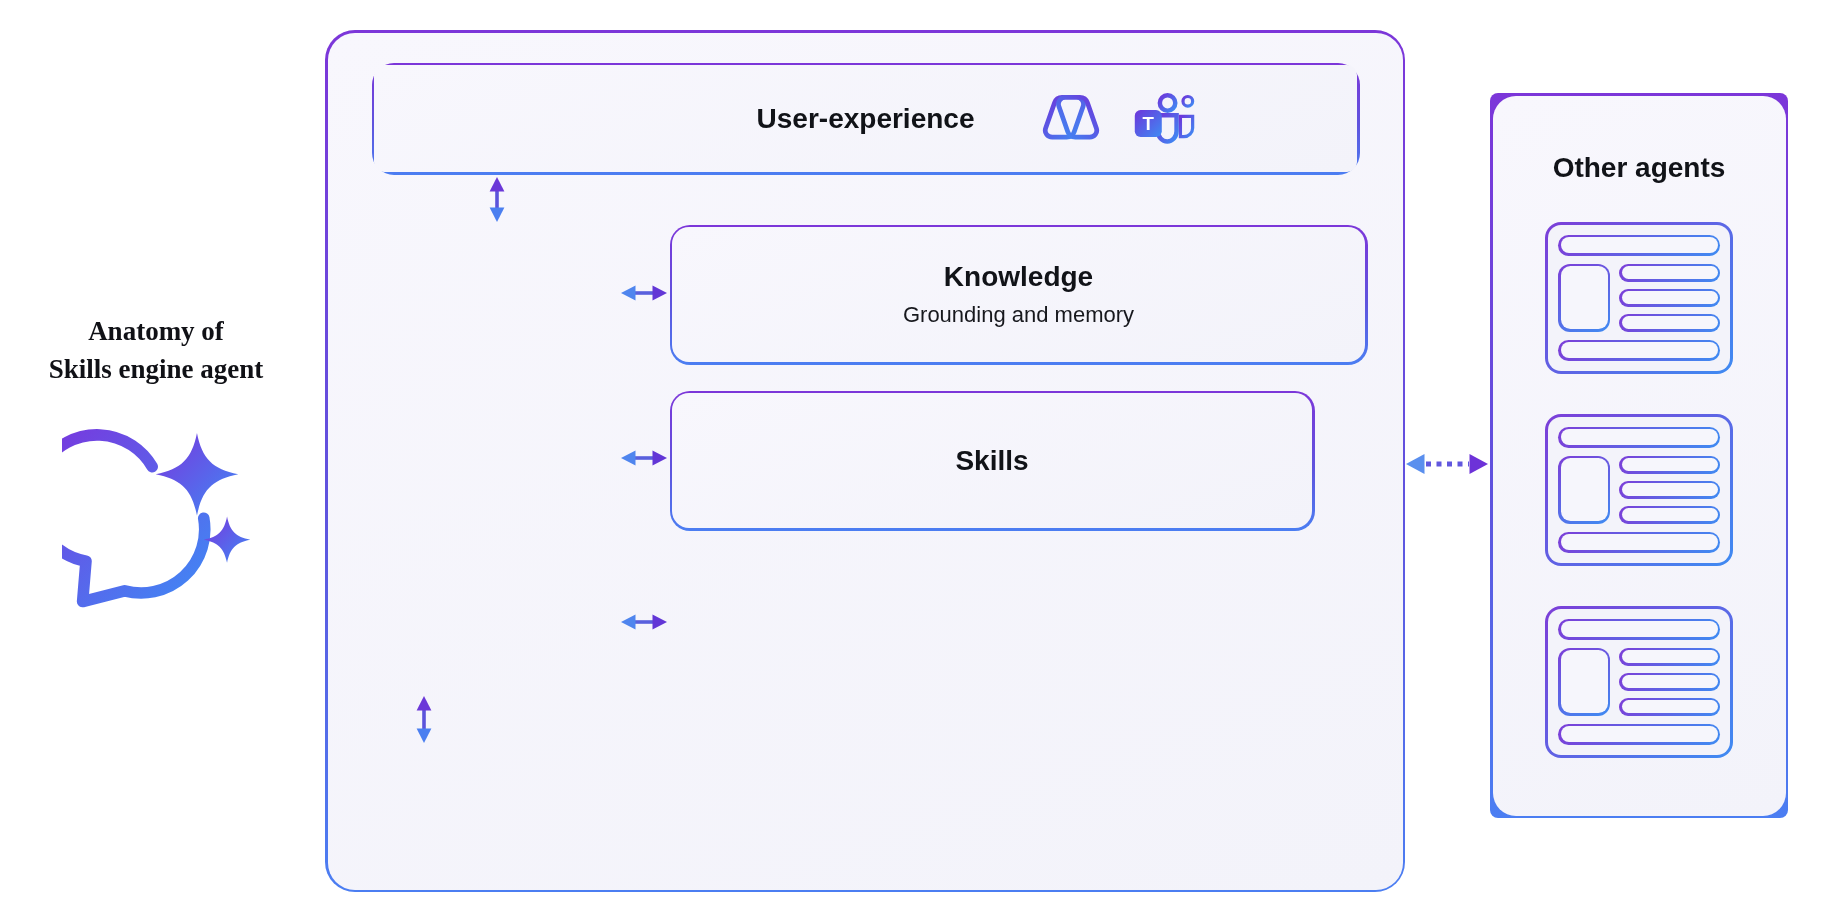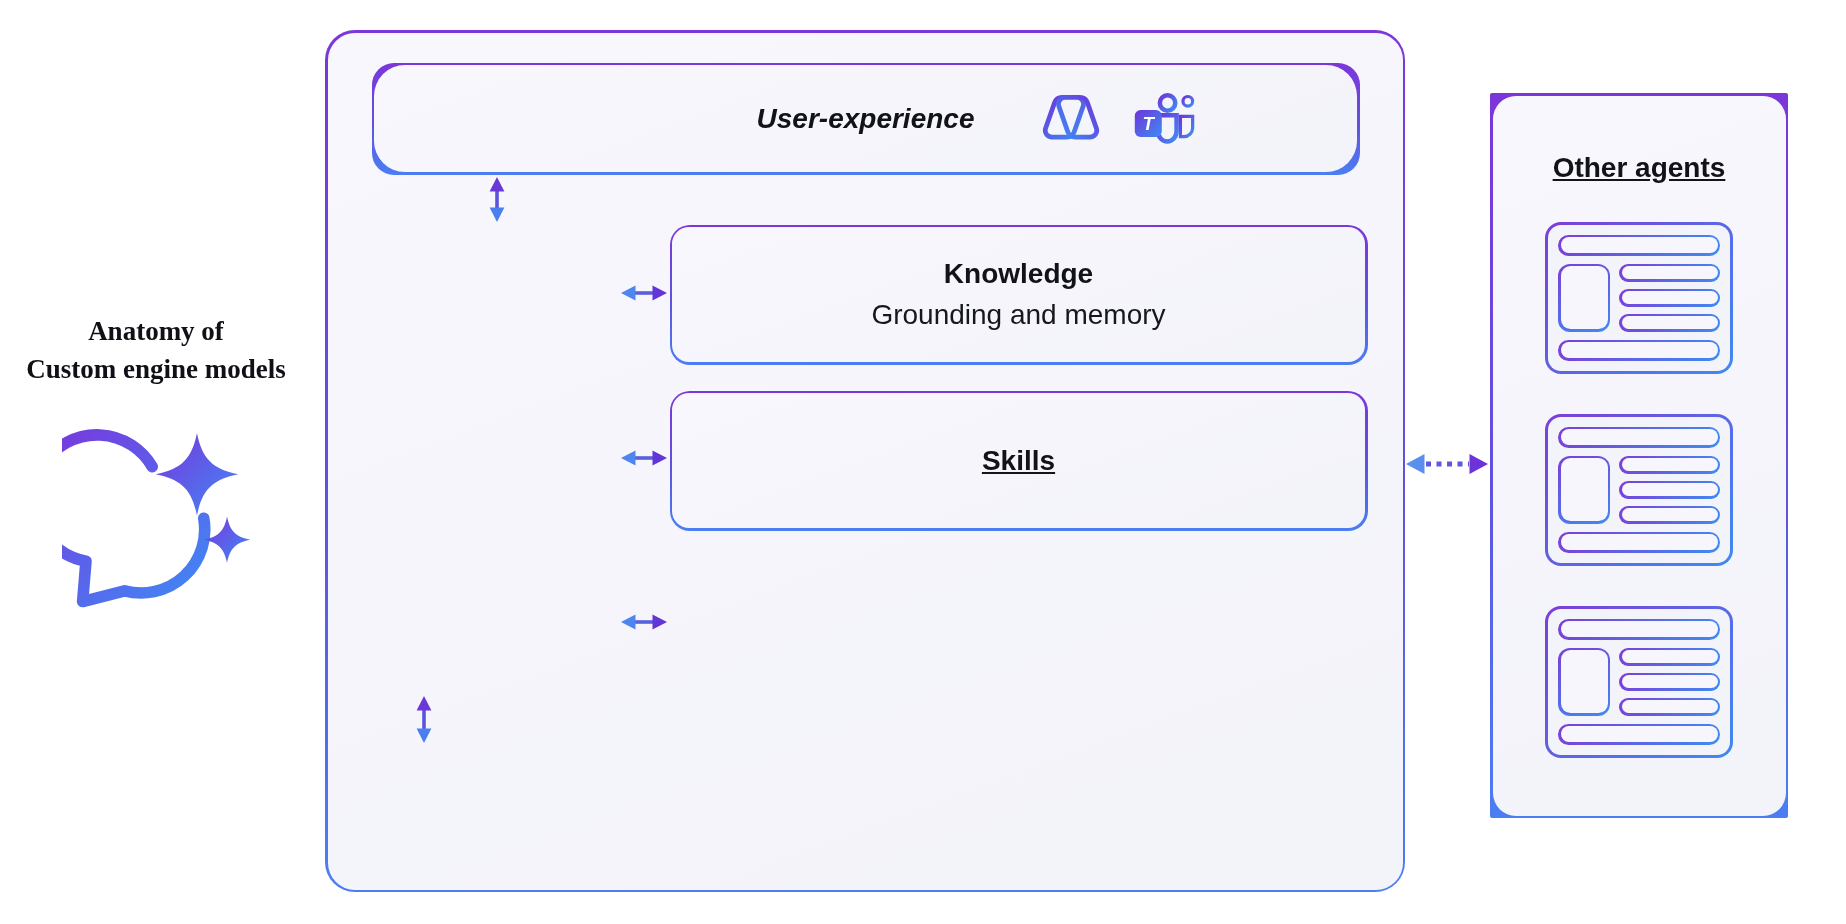--- a/index.html
+++ b/index.html
@@ -5,26 +5,26 @@
   html,body{margin:0;padding:0;background:#ffffff;}
   *{box-sizing:border-box;}
   .stage{position:relative;width:1846px;height:924px;background:#ffffff;overflow:hidden;
          font-family:"Liberation Sans", sans-serif;color:#14151a;}
 
   
   .gbox{position:absolute;padding:2.5px;background:linear-gradient(180deg,#7c36d9 0%,#5f53de 55%,#4b7ef2 100%);}
   .gbox>.in{position:relative;width:100%;height:100%;background:linear-gradient(160deg,#f8f7fd 0%,#f3f3fa 100%);}
 
   .r30{border-radius:30px;} .r30>.in{border-radius:27px;}
-  .r22{border-radius:22px;} .r22>.in{border-radius:31px;font-style:italic;}
+  .r22{border-radius:22px;} .r22>.in{border-radius:10px;}
   .r20{border-radius:20px;} .r20>.in{border-radius:17px;}
-  .r26{border-radius:2px;text-decoration:underline;} .r26>.in{border-radius:23px;}
+  .r26{border-radius:8px;} .r26>.in{border-radius:23px;}
 
   .title{font-size:28px;font-weight:700;color:#111318;}
-  .subtitle{font-size:28px;font-weight:400;color:#17181d;}
+  .subtitle{font-size:22px;font-weight:400;color:#17181d;}
 
   .center-col{display:flex;flex-direction:column;align-items:center;justify-content:center;gap:9px;height:100%;}
   .center-all{display:flex;align-items:center;justify-content:center;height:100%;}
 
   
   .left-heading{position:absolute;left:0;top:312px;width:312px;text-align:center;
                 font-size:27px;line-height:1.42;font-weight:600;color:#101116;font-family:Liberation Serif, serif;}
   .left-icon{position:absolute;left:62px;top:416px;width:196px;height:200px;}
 
   
@@ -51,21 +51,21 @@
 
   .arrows{position:absolute;left:0;top:0;pointer-events:none;}
 </style>
 </head>
 <body>
 
 <div class="stage">
 
   <div class="left-heading">
     <div>Anatomy of</div>
-    <div>Custom engine models</div>
+    <div>Skills engine agent</div>
   </div>
 
   <svg class="left-icon" viewBox="0 0 228 225">
     <defs>
       <linearGradient id="gi" x1="0" y1="0" x2="1" y2="1">
         <stop offset="0" stop-color="#7a35dd"></stop>
           <stop offset="1" stop-color="#3f8af5"></stop>
       </linearGradient>
     </defs>
     <path d="M104.9,55.1 A74,74 0 1 0 27.9,165 L24,212 L72.8,199.5 A74,74 0 0 0 164.9,115.1" fill="none" stroke="url(#gi)" stroke-width="13.5" stroke-linecap="round" stroke-linejoin="round"></path>
@@ -115,21 +115,21 @@
       </div>
 
 
       <div class="gbox r20" style="left:342px;top:192px;width:698px;height:140px;">
         <div class="in center-col">
           <span class="title">Knowledge</span>
           <span class="subtitle">Grounding and memory</span>
         </div>
       </div>
 
-      <div class="gbox r20" style="left:342px;top:358px;width:698px;height:140px;text-decoration:underline;">
+      <div class="gbox r20" style="left:342px;top:358px;width:645px;height:140px;">
         <div class="in center-col">
           <span class="title">Skills</span>
         </div>
       </div>
 
 
 
     </div>
   </div>
 

